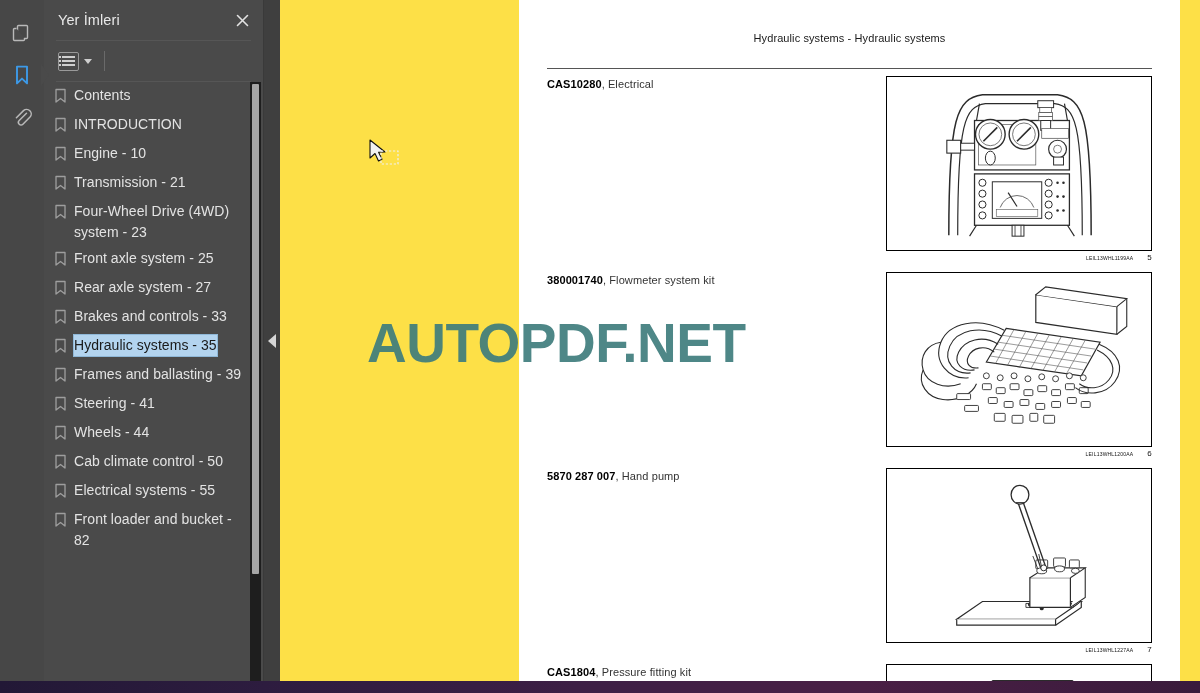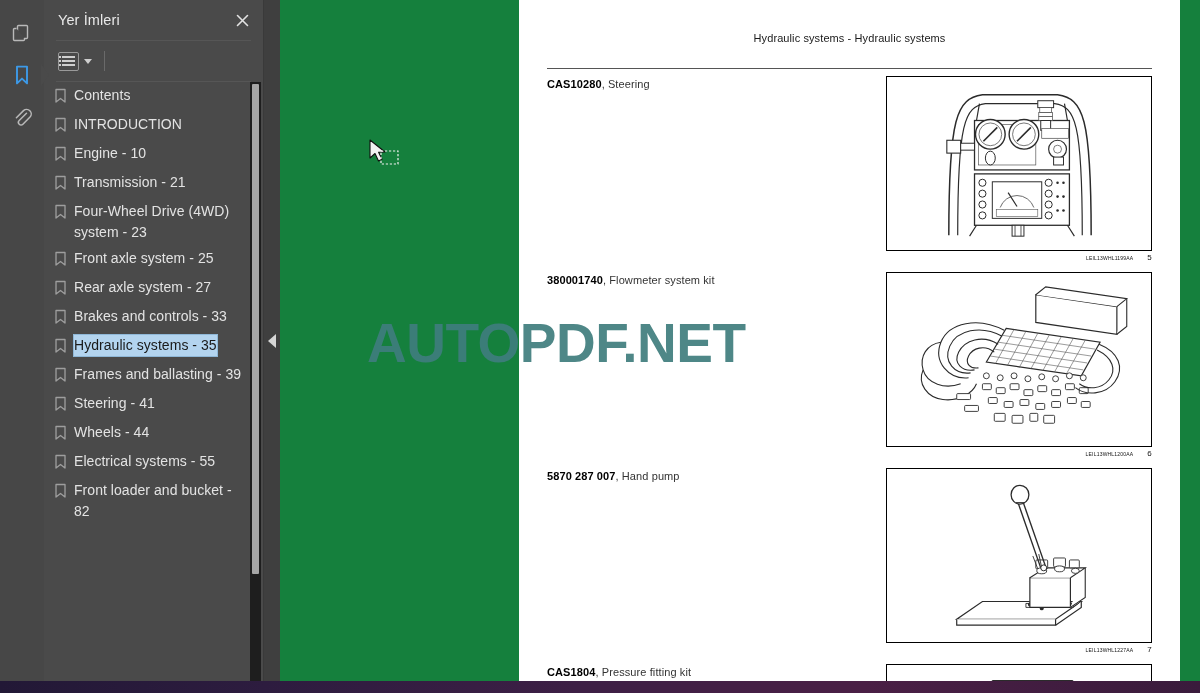--- a/index.html
+++ b/index.html
@@ -219,21 +219,21 @@
   .splitter .arrow {
     width: 0; height: 0;
     border-top: 7px solid transparent;
     border-bottom: 7px solid transparent;
     border-right: 8px solid #d6d6d6;
   }
 
   
   .viewer {
     flex: 1;
-    background: #15803d;
+    background: #fde047;
     position: relative;
     overflow: hidden;
   }
   .page {
     position: absolute;
     top: 0;
     left: 239px;
     width: 661px;
     height: 681px;
     background: #ffffff;
@@ -466,20 +466,26 @@
             <div class="bm-item">
               <span class="bm-ico"><svg width="13" height="16" viewBox="0 0 13 16">
                   <path d="M2 1.5 H11 V14 L6.5 10.4 L2 14 Z" fill="none" stroke="#9e9e9e" stroke-width="1.3" stroke-linejoin="round"></path>
                 </svg></span>
               <span class="bm-label">Wheels - 44</span>
             </div>
             <div class="bm-item">
               <span class="bm-ico"><svg width="13" height="16" viewBox="0 0 13 16">
                   <path d="M2 1.5 H11 V14 L6.5 10.4 L2 14 Z" fill="none" stroke="#9e9e9e" stroke-width="1.3" stroke-linejoin="round"></path>
                 </svg></span>
+              <span class="bm-label">Cab climate control - 50</span>
+            </div>
+            <div class="bm-item">
+              <span class="bm-ico"><svg width="13" height="16" viewBox="0 0 13 16">
+                  <path d="M2 1.5 H11 V14 L6.5 10.4 L2 14 Z" fill="none" stroke="#9e9e9e" stroke-width="1.3" stroke-linejoin="round"></path>
+                </svg></span>
               <span class="bm-label">Electrical systems - 55</span>
             </div>
             <div class="bm-item">
               <span class="bm-ico"><svg width="13" height="16" viewBox="0 0 13 16">
                   <path d="M2 1.5 H11 V14 L6.5 10.4 L2 14 Z" fill="none" stroke="#9e9e9e" stroke-width="1.3" stroke-linejoin="round"></path>
                 </svg></span>
               <span class="bm-label">Front loader and bucket - 82</span>
             </div>
           </div>
 
@@ -497,21 +503,21 @@
     <div class="viewer">
 
       <div class="page">
         <div class="page-inner">
 
           <div class="doc-header">Hydraulic systems - Hydraulic systems</div>
           <div class="doc-rule"></div>
 
           <div class="part-block" style="height:190px;">
             <div class="part-title">
-              <b>CAS10280</b><span>, Steering</span>
+              <b>CAS10280</b><span>, Electrical</span>
             </div>
 
             <div class="fig-frame" style="top:-2px; height:175px;">
               <svg viewBox="0 0 266 175" width="100%" height="100%">
                 <rect x="0" y="0" width="266" height="175" fill="#fff"></rect>
 
                 <path d="M62 160 C62 40 70 22 96 18 L172 18 C198 22 206 40 206 160" fill="none" stroke="#2b2b2b" stroke-width="1.5"></path>
                 <path d="M71 160 C71 46 78 30 99 27 L169 27 C190 30 197 46 197 160" fill="none" stroke="#2b2b2b" stroke-width="1.2"></path>
 
                 <rect x="88" y="44" width="96" height="50" fill="#fff" stroke="#2b2b2b" stroke-width="1.3"></rect>

